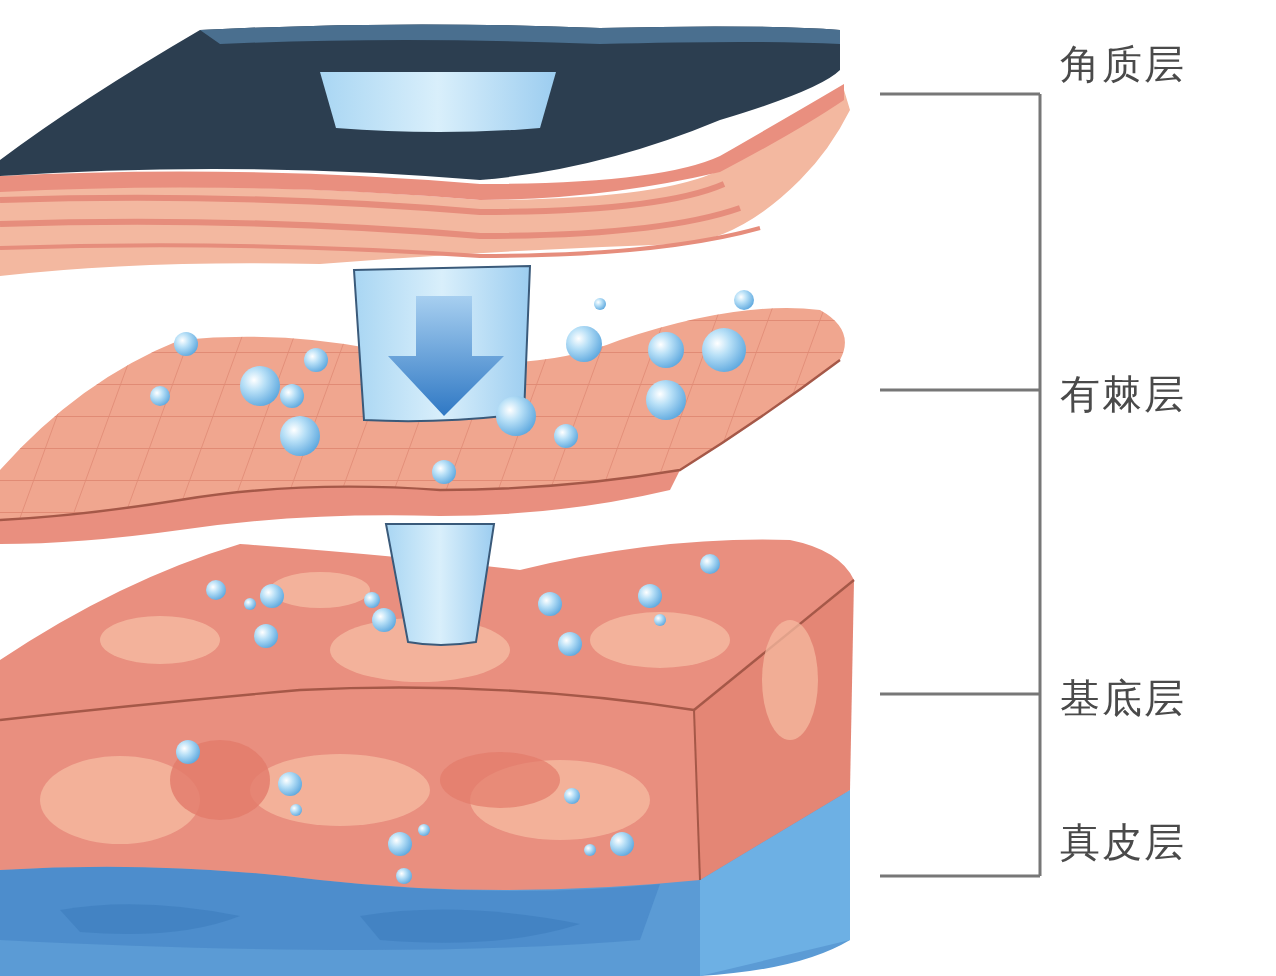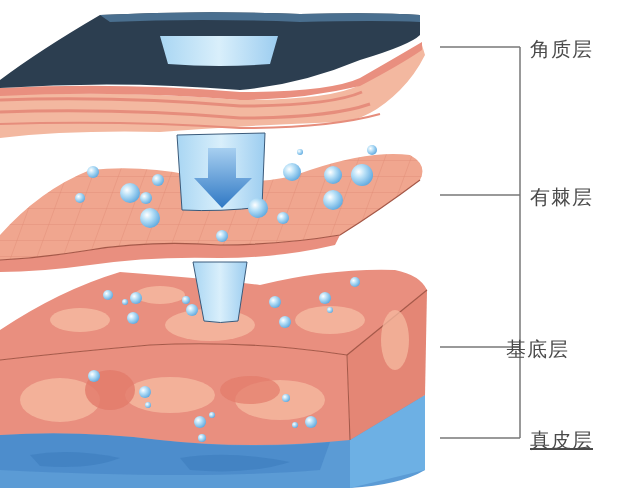--- a/index.html
+++ b/index.html
@@ -131,16 +131,16 @@
 
   <g stroke="#777777" stroke-width="1.5" fill="none">
     <line x1="520" y1="47" x2="520" y2="438"></line>
     <line x1="440" y1="47" x2="520" y2="47"></line>
     <line x1="440" y1="195" x2="520" y2="195"></line>
     <line x1="440" y1="347" x2="520" y2="347"></line>
     <line x1="440" y1="438" x2="520" y2="438"></line>
   </g>
 </svg>
 
-<div class="label" style="left:530px; top:36px;">角质层</div>
+<div class="label" style="left:530px; top:19px;">角质层</div>
 <div class="label" style="left:530px; top:184px;text-align:right;">有棘层</div>
-<div class="label" style="left:506px; top:336px;">基底层</div>
-<div class="label" style="left:530px; top:427px;text-decoration:underline;">真皮层</div>
+<div class="label" style="left:530px; top:336px;">基底层</div>
+<div class="label" style="left:530px; top:408px;">真皮层</div>
 
 </body></html>

